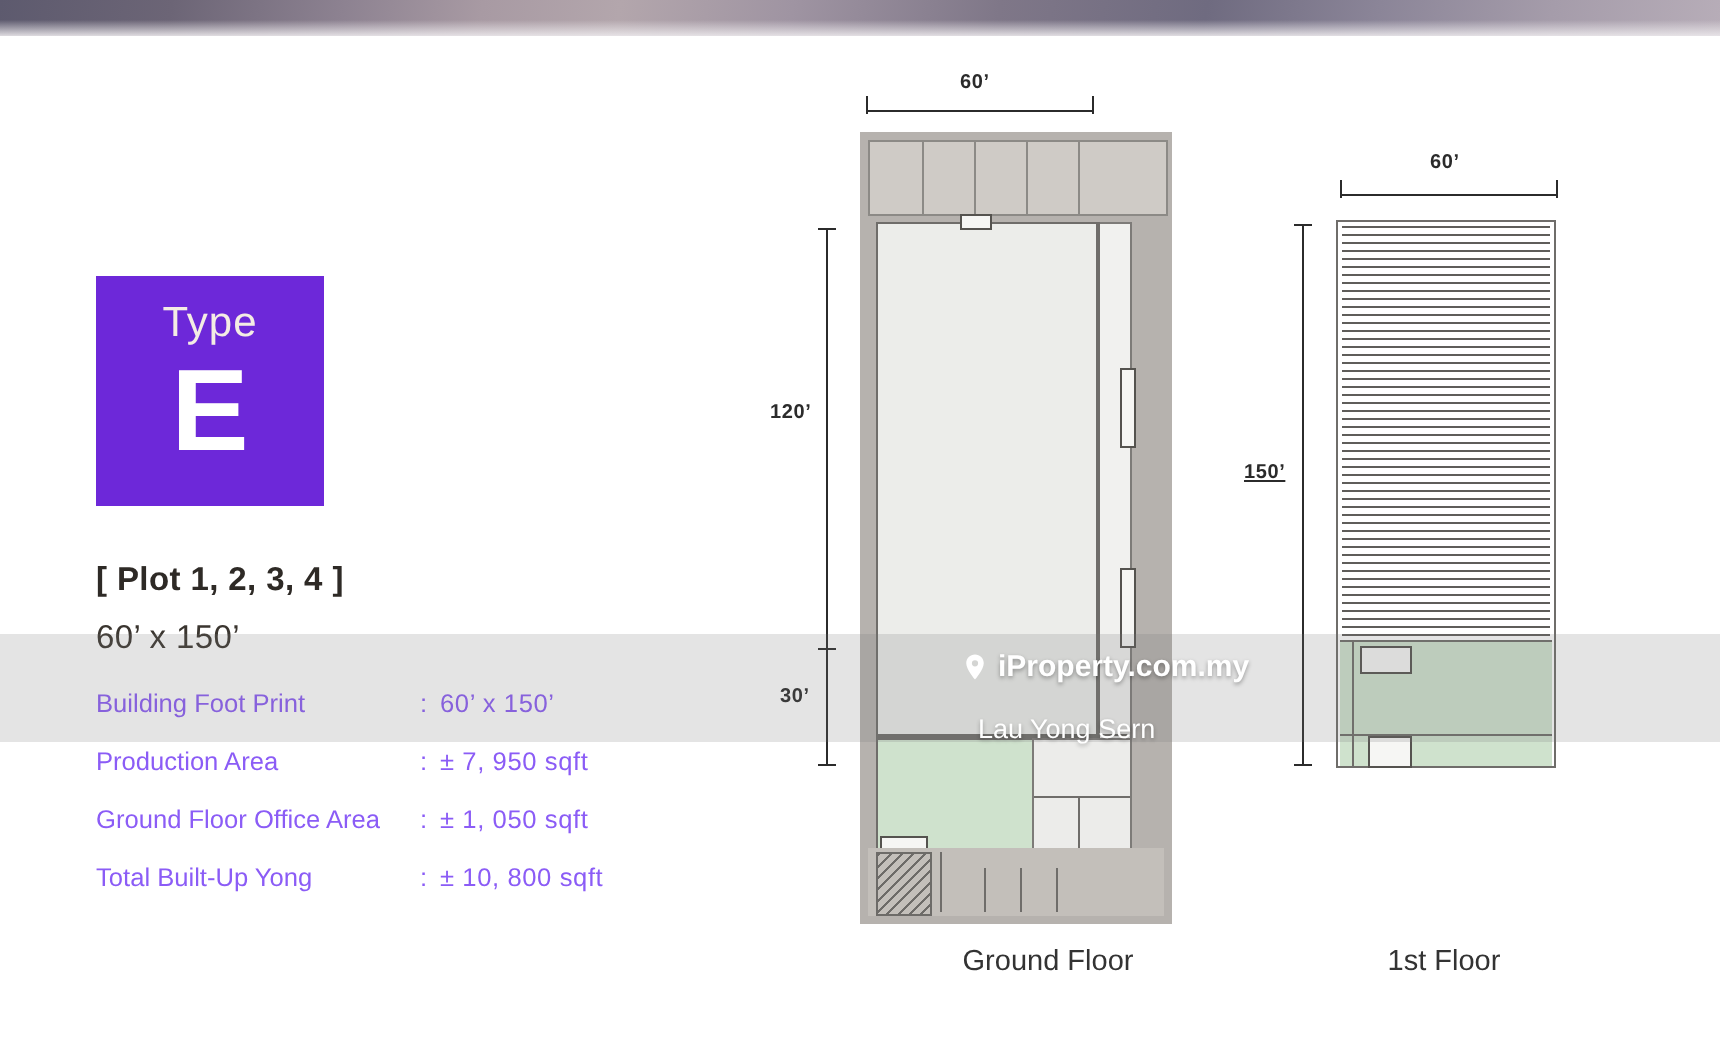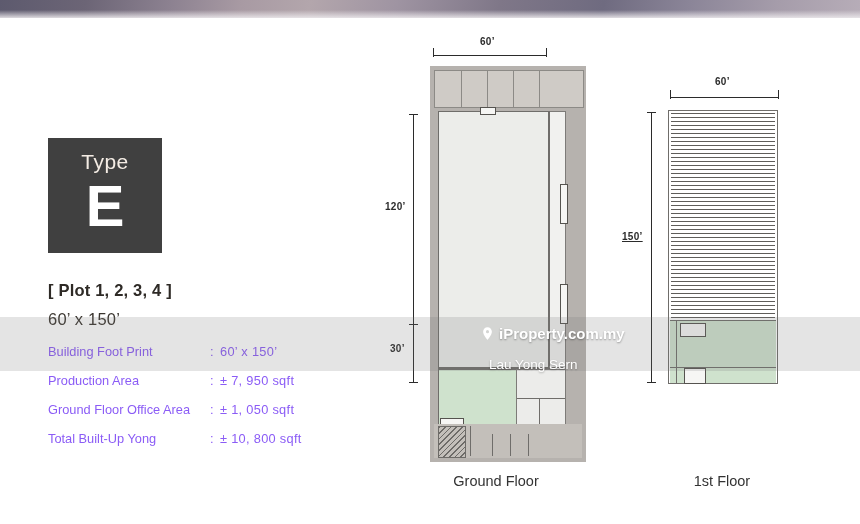--- a/index.html
+++ b/index.html
@@ -29,21 +29,21 @@
   #photo-strip .haze {
     position: absolute; left: 0; bottom: 0; width: 100%; height: 8px;
     background: linear-gradient(180deg, rgba(255,255,255,0) 0%, rgba(236,233,236,0.9) 100%);
   }
 
   
   #type-badge {
     position: absolute;
     left: 48px; top: 138px;
     width: 114px; height: 115px;
-    background: #404040;
+    background: #6d28d9;
     color: #ffffff;
   }
   #type-badge .t-word {
     position: absolute;
     left: 0; right: 0; top: 12px;
     text-align: center;
     font-size: 21px;
     letter-spacing: 0.5px;
     color: #f4ece4;
   }
@@ -281,21 +281,21 @@
   <div class="door-mark" style="left:10px; top:352px; width:22px; height:30px;"></div>
   <div class="door-mark" style="left:32px; top:362px; width:18px; height:20px;"></div>
 
   <div id="gf-bot-strip"></div>
   <div class="hatch-box" style="left:8px; top:360px; width:26px; height:30px;"></div>
   <div class="thin-line" style="left:40px; top:360px; width:1px; height:30px;"></div>
   <div class="thin-line" style="left:62px; top:368px; width:1px; height:22px;"></div>
   <div class="thin-line" style="left:80px; top:368px; width:1px; height:22px;"></div>
   <div class="thin-line" style="left:98px; top:368px; width:1px; height:22px;"></div>
 </div>
-<div class="caption" style="left:418px; top:473px; width:156px;">Ground Floor</div>
+<div class="caption" style="left:446px; top:473px; width:156px;">Ground Floor</div>
 
 <div class="brk-h" style="left:670px; top:97px; width:108px;"></div>
 <div class="brk-v" style="left:670px; top:90px; height:9px;"></div>
 <div class="brk-v" style="left:778px; top:90px; height:9px;"></div>
 <div class="dim-label" style="left:715px; top:76px;">60’</div>
 
 <div class="brk-v" style="left:651px; top:112px; height:270px;"></div>
 <div class="brk-h" style="left:647px; top:112px; width:9px;"></div>
 <div class="brk-h" style="left:647px; top:382px; width:9px;"></div>
 <div class="dim-label" style="left:622px; top:231px;text-decoration:underline;">150’</div>

